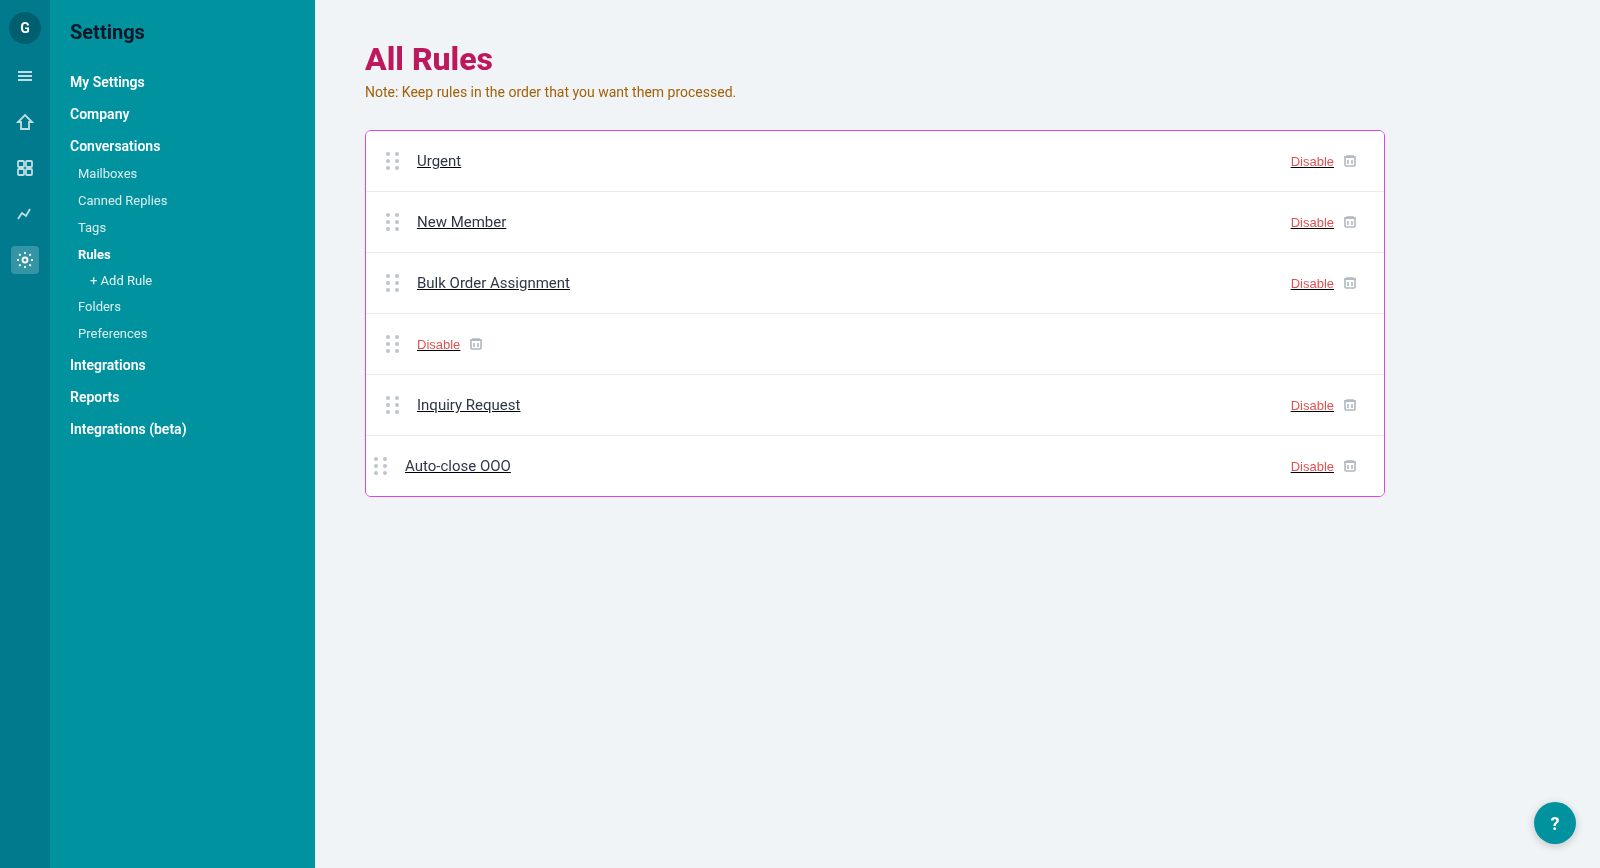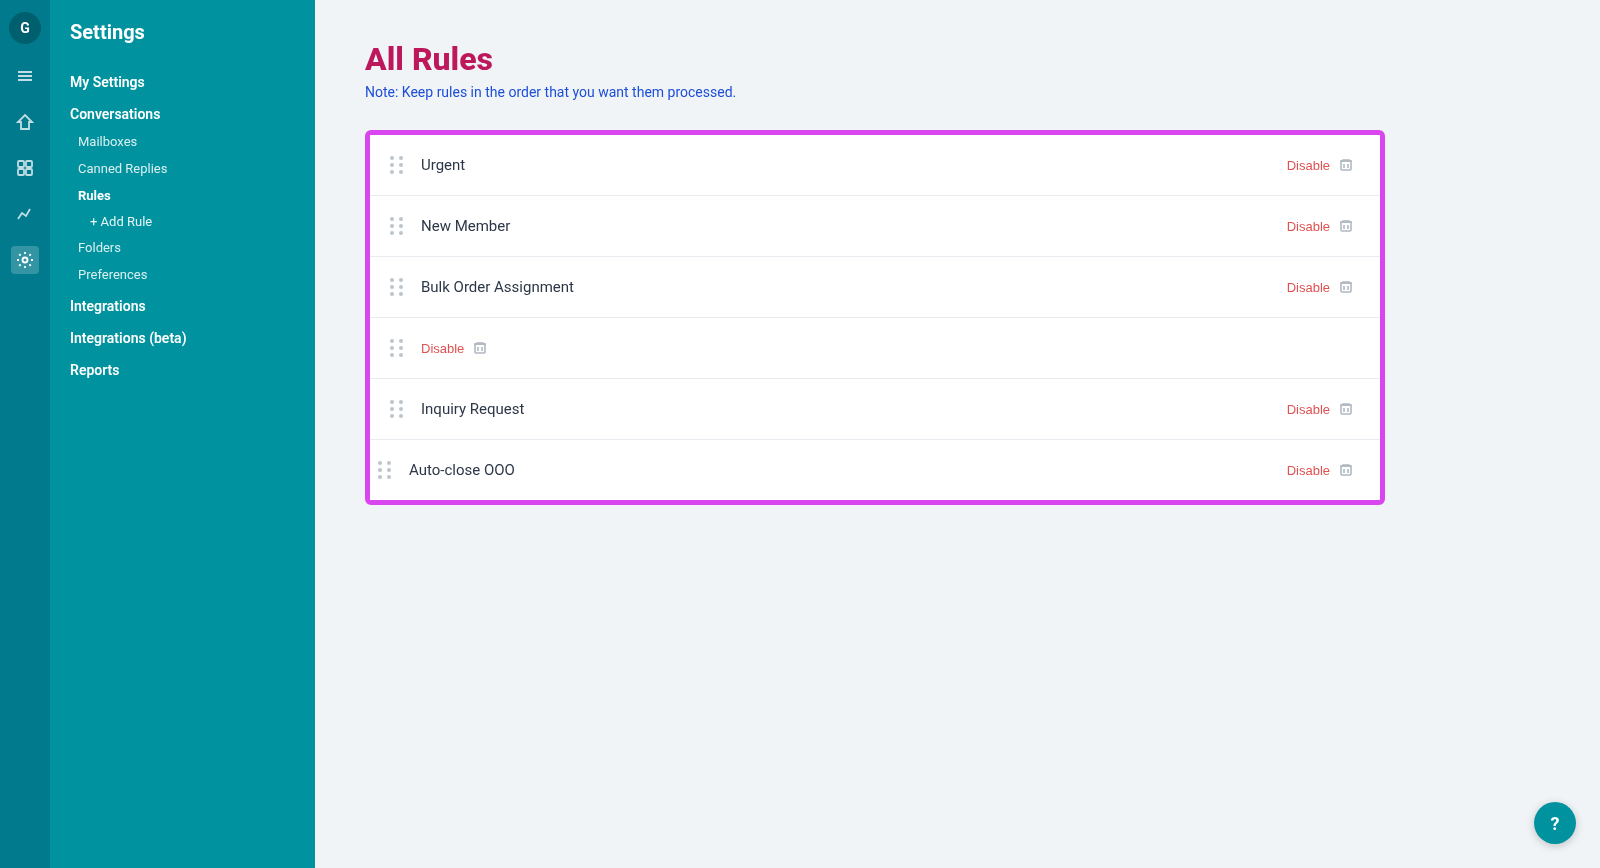--- a/index.html
+++ b/index.html
@@ -42,21 +42,21 @@
       background: #00929e;
       color: white;
       padding: 20px 0;
       flex-shrink: 0;
       overflow-y: auto;
     }
     .sidebar-title {
       font-size: 20px;
       font-weight: 700;
       padding: 0 20px 20px;
-      color: #ffffff;
+      color: #0f172a;
     }
     .sidebar-section-title {
       font-size: 14px;
       font-weight: 600;
       padding: 10px 20px 6px;
       color: white;
       cursor: pointer;
     }
     .sidebar-item {
       font-size: 13px;
@@ -86,31 +86,32 @@
       overflow-y: auto;
     }
     .page-title {
       font-size: 32px;
       font-weight: 800;
       color: #be185d;
       margin-bottom: 6px;
     }
     .page-subtitle {
       font-size: 14px;
-      color: #1d4ed8;
+      color: #a16207;
       margin-bottom: 30px;
     }
 
     
     .rules-container {
       background: white;
-      border: 5px solid #d946ef;
+      border: 1px solid #d946ef;
       border-radius: 6px;
       overflow: hidden;
       max-width: 1020px;
+      text-decoration: underline;
     }
     .rule-row {
       display: flex;
       align-items: center;
       padding: 16px 20px;
       border-bottom: 1px solid #e8ecf0;
       background: white;
     }
     .rule-row:last-child { border-bottom: none; padding-left: 8px; }
     .rule-drag-handle {
@@ -203,32 +204,34 @@
       <circle cx="9" cy="9" r="2.5"></circle>
       <path d="M9 1v2M9 15v2M1 9h2M15 9h2M3.2 3.2l1.4 1.4M13.4 13.4l1.4 1.4M3.2 14.8l1.4-1.4M13.4 4.6l1.4-1.4"></path>
     </svg>
   </div>
 </div>
 
 <div class="sidebar">
   <div class="sidebar-title">Settings</div>
 
   <div class="sidebar-section-title">My Settings</div>
+  <div class="sidebar-section-title">Company</div>
 
   <div class="sidebar-section-title">Conversations</div>
   <div class="sidebar-item">Mailboxes</div>
   <div class="sidebar-item">Canned Replies</div>
+  <div class="sidebar-item">Tags</div>
   <div class="sidebar-item active-item">Rules</div>
   <div class="sidebar-sub-item add-rule">+ Add Rule</div>
   <div class="sidebar-item">Folders</div>
   <div class="sidebar-item">Preferences</div>
 
   <div class="sidebar-section-title">Integrations</div>
+  <div class="sidebar-section-title">Reports</div>
   <div class="sidebar-section-title">Integrations (beta)</div>
-  <div class="sidebar-section-title">Reports</div>
 </div>
 
 <div class="main">
   <div class="page-title">All Rules</div>
   <div class="page-subtitle">Note: Keep rules in the order that you want them processed.</div>
 
   <div class="rules-container" id="rules-container">
   <div class="rule-row">
         <div class="rule-drag-handle">
           <span></span>

